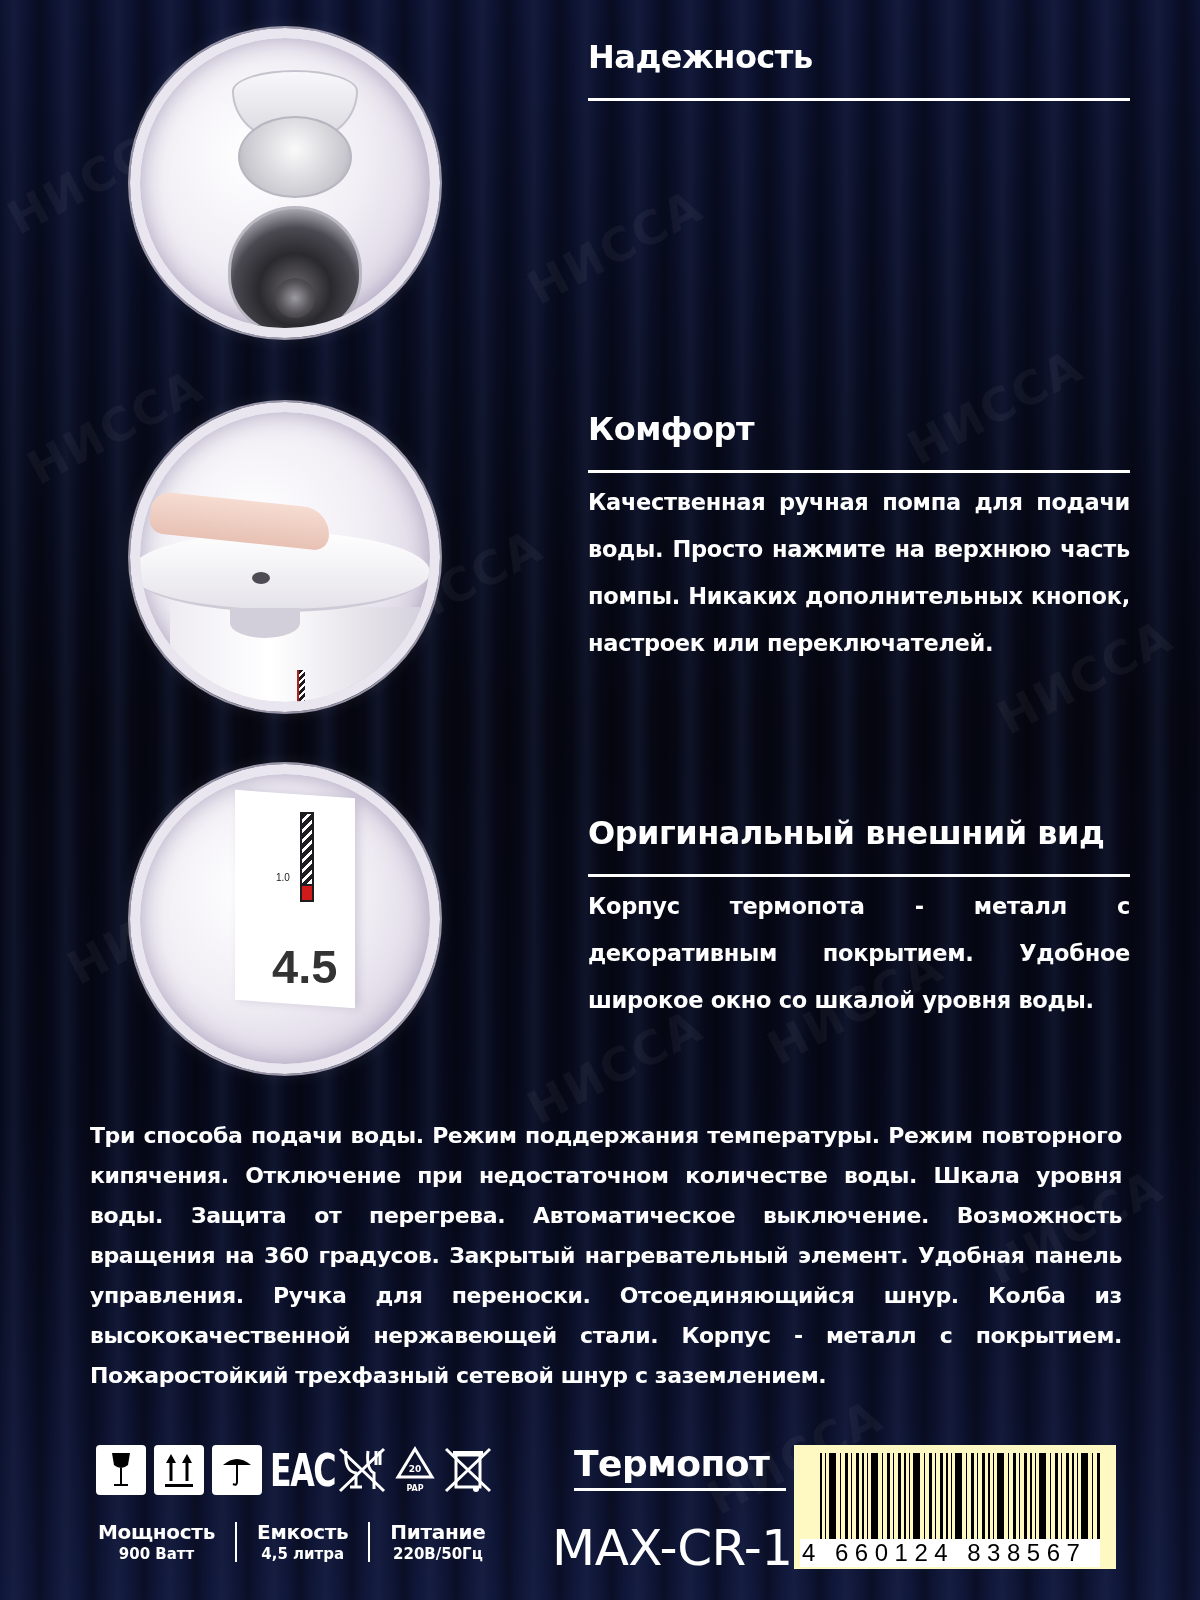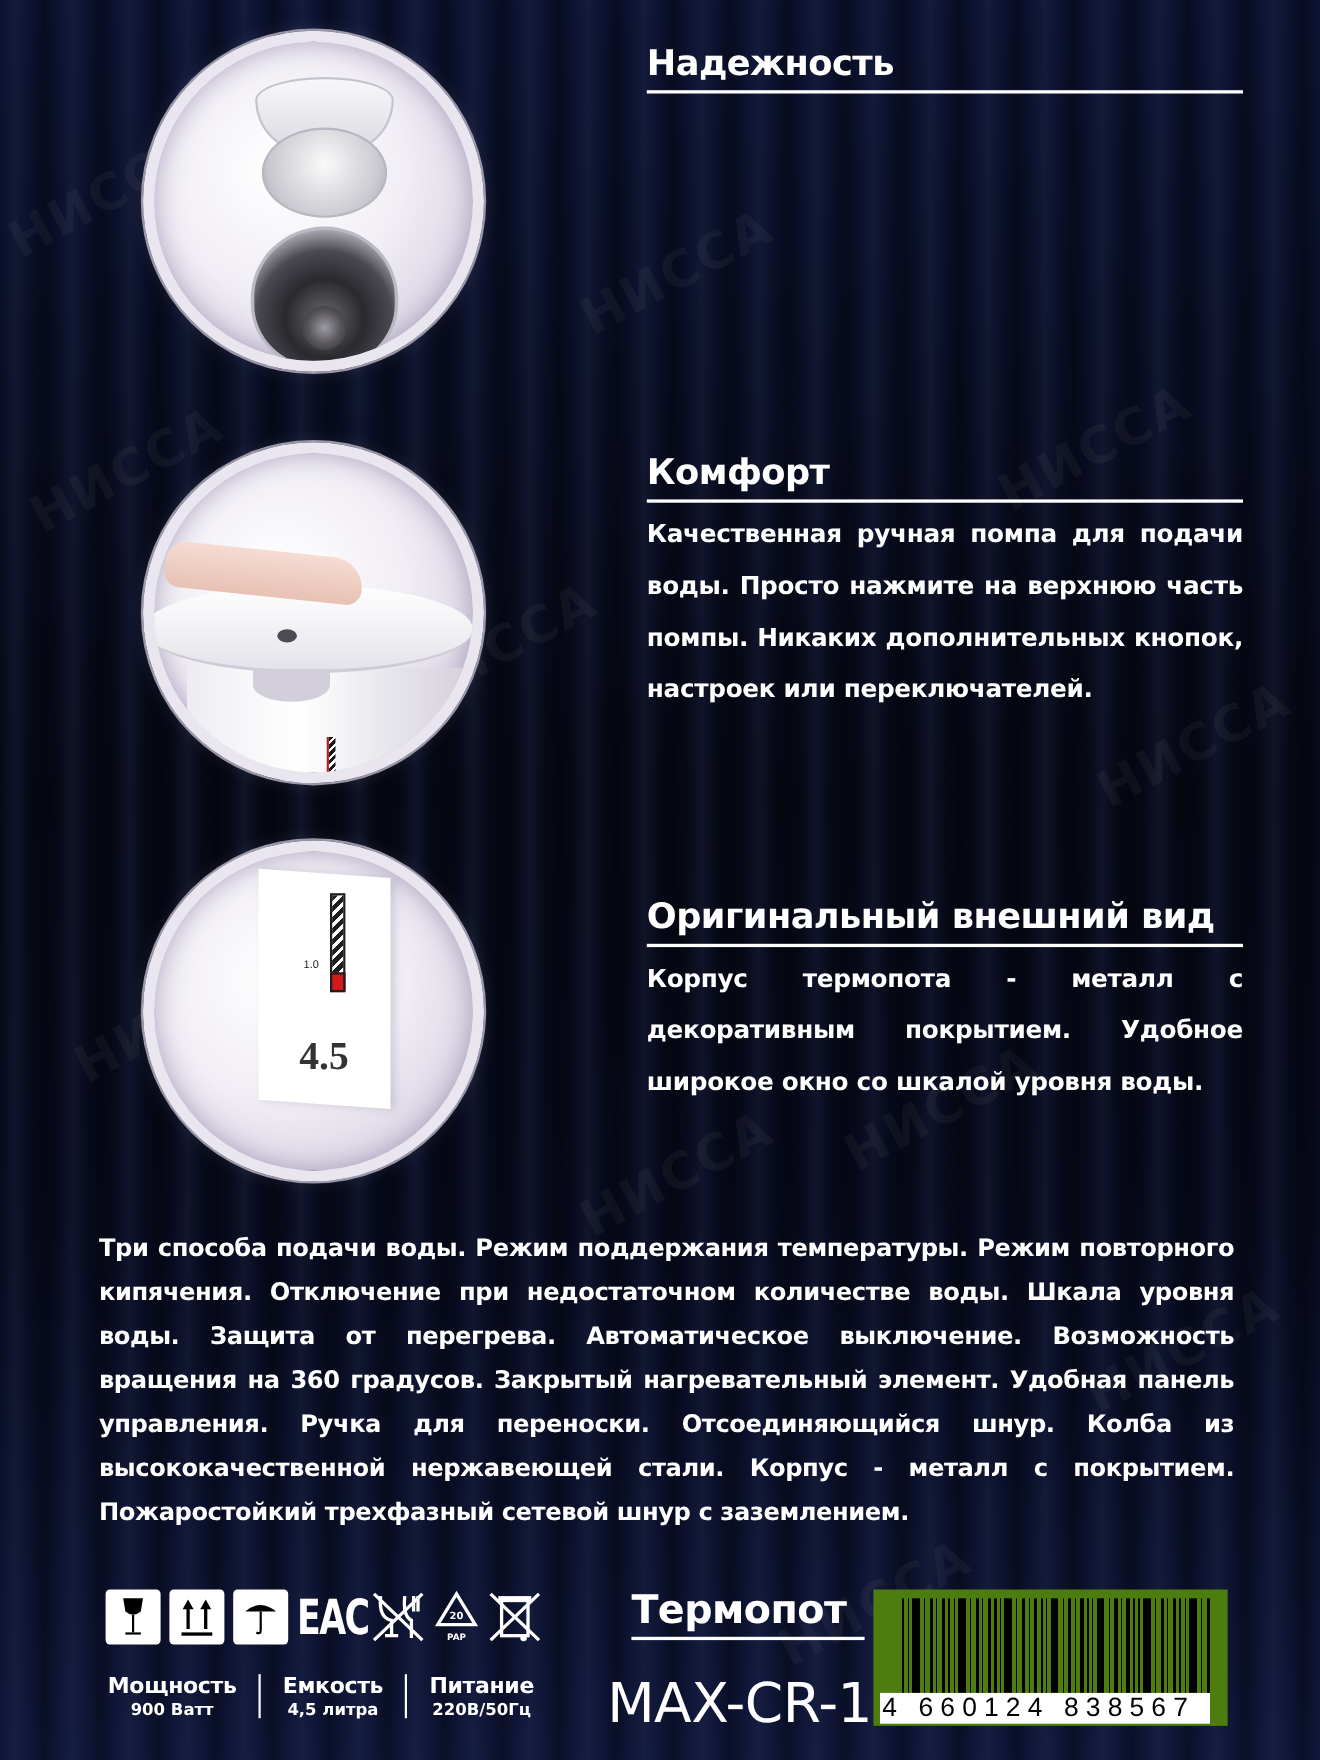--- a/index.html
+++ b/index.html
@@ -115,37 +115,37 @@
   .scale-red {
     position: absolute; left: 160px; top: 110px; width: 14px; height: 18px;
     background: #d11a1a;
     border: 2px solid #1d1d22;
   }
   .scale-label-min {
     position: absolute; left: 136px; top: 98px; font-size: 10px; color: #222;
     font-family: "Liberation Sans", sans-serif;
   }
   .scale-label-max {
-    position: absolute; left: 132px; top: 165px; font-size: 36px; font-weight: bold; color: #333;
-    font-family: Liberation Serif, serif;
+    position: absolute; left: 132px; top: 165px; font-size: 47px; font-weight: bold; color: #333;
+    font-family: Liberation Sans, sans-serif;
   }
 
   
   .feature {
     position: absolute;
     left: 588px;
     width: 542px;
   }
   .feature-title {
     font-family: "DejaVu Sans", sans-serif;
     font-weight: bold;
     font-size: 32px;
     line-height: 42px;
     letter-spacing: -0.5px;
-    padding-bottom: 4px;
+    padding-bottom: 20px;
     border-bottom: 3px solid #ffffff;
     margin-bottom: 6px;
     white-space: nowrap;
   }
   .feature-body {
     font-family: "DejaVu Sans", sans-serif;
     font-weight: bold;
     font-size: 22.5px;
     line-height: 47px;
     text-align: justify;
@@ -210,21 +210,21 @@
     border-bottom: 3px solid #ffffff;
     margin-left: 20px;
   }
   .model {
     position: absolute; left: 552px; top: 1524px;
     font-family: "DejaVu Sans", sans-serif; font-size: 50px; line-height: 48px; letter-spacing: -0.5px;
   }
 
   .barcode {
     position: absolute; left: 794px; top: 1445px; width: 322px; height: 124px;
-    background: #4d7c0f; padding: 6px 10px 4px 14px;
+    background: #fef9c3; padding: 6px 10px 4px 14px;
   }
   .bars {
     position: absolute; left: 26px; top: 8px; width: 280px; height: 94px;
     background:
       repeating-linear-gradient(90deg,
         #000 0 2px, transparent 2px 5px,
         #000 5px 6px, transparent 6px 9px,
         #000 9px 16px, transparent 16px 20px,
         #000 20px 21px, transparent 21px 25px,
         #000 25px 28px, transparent 28px 31px,

